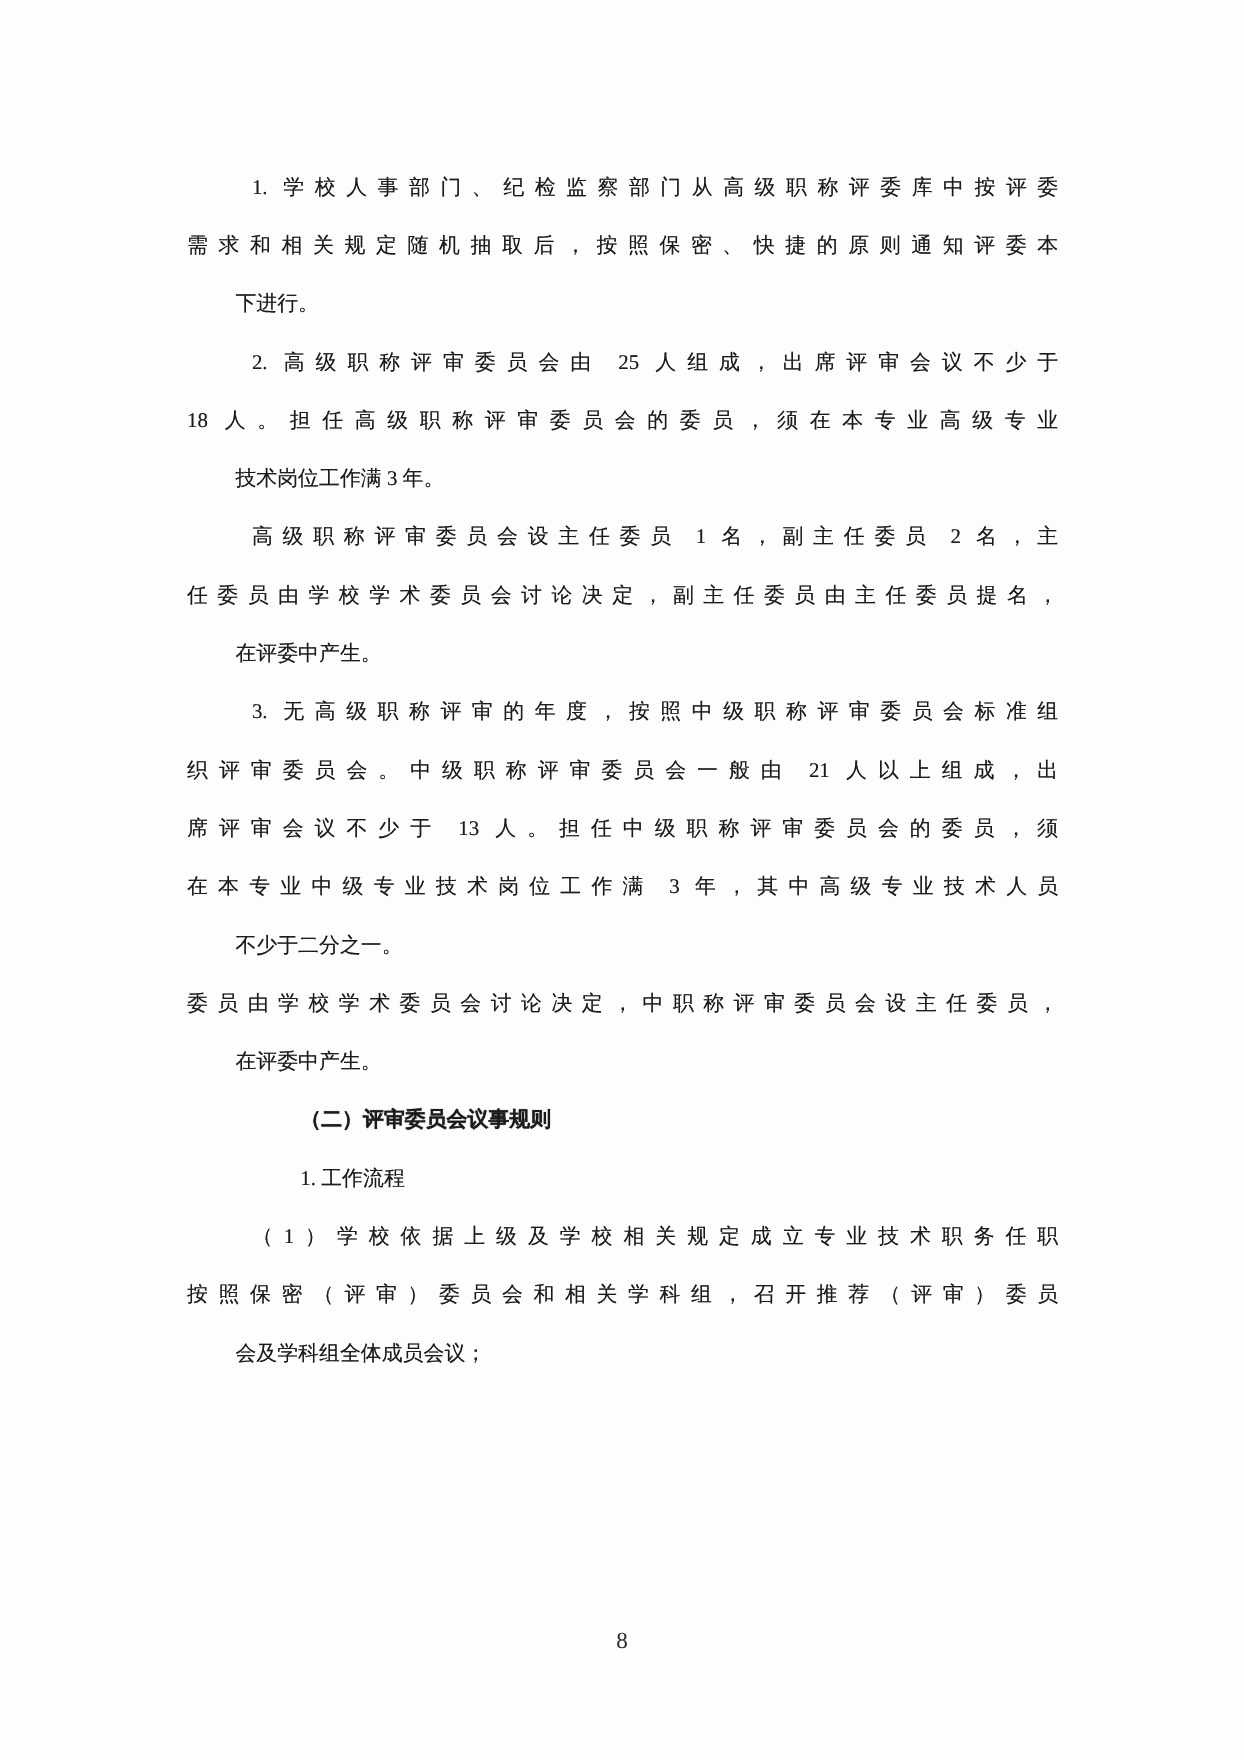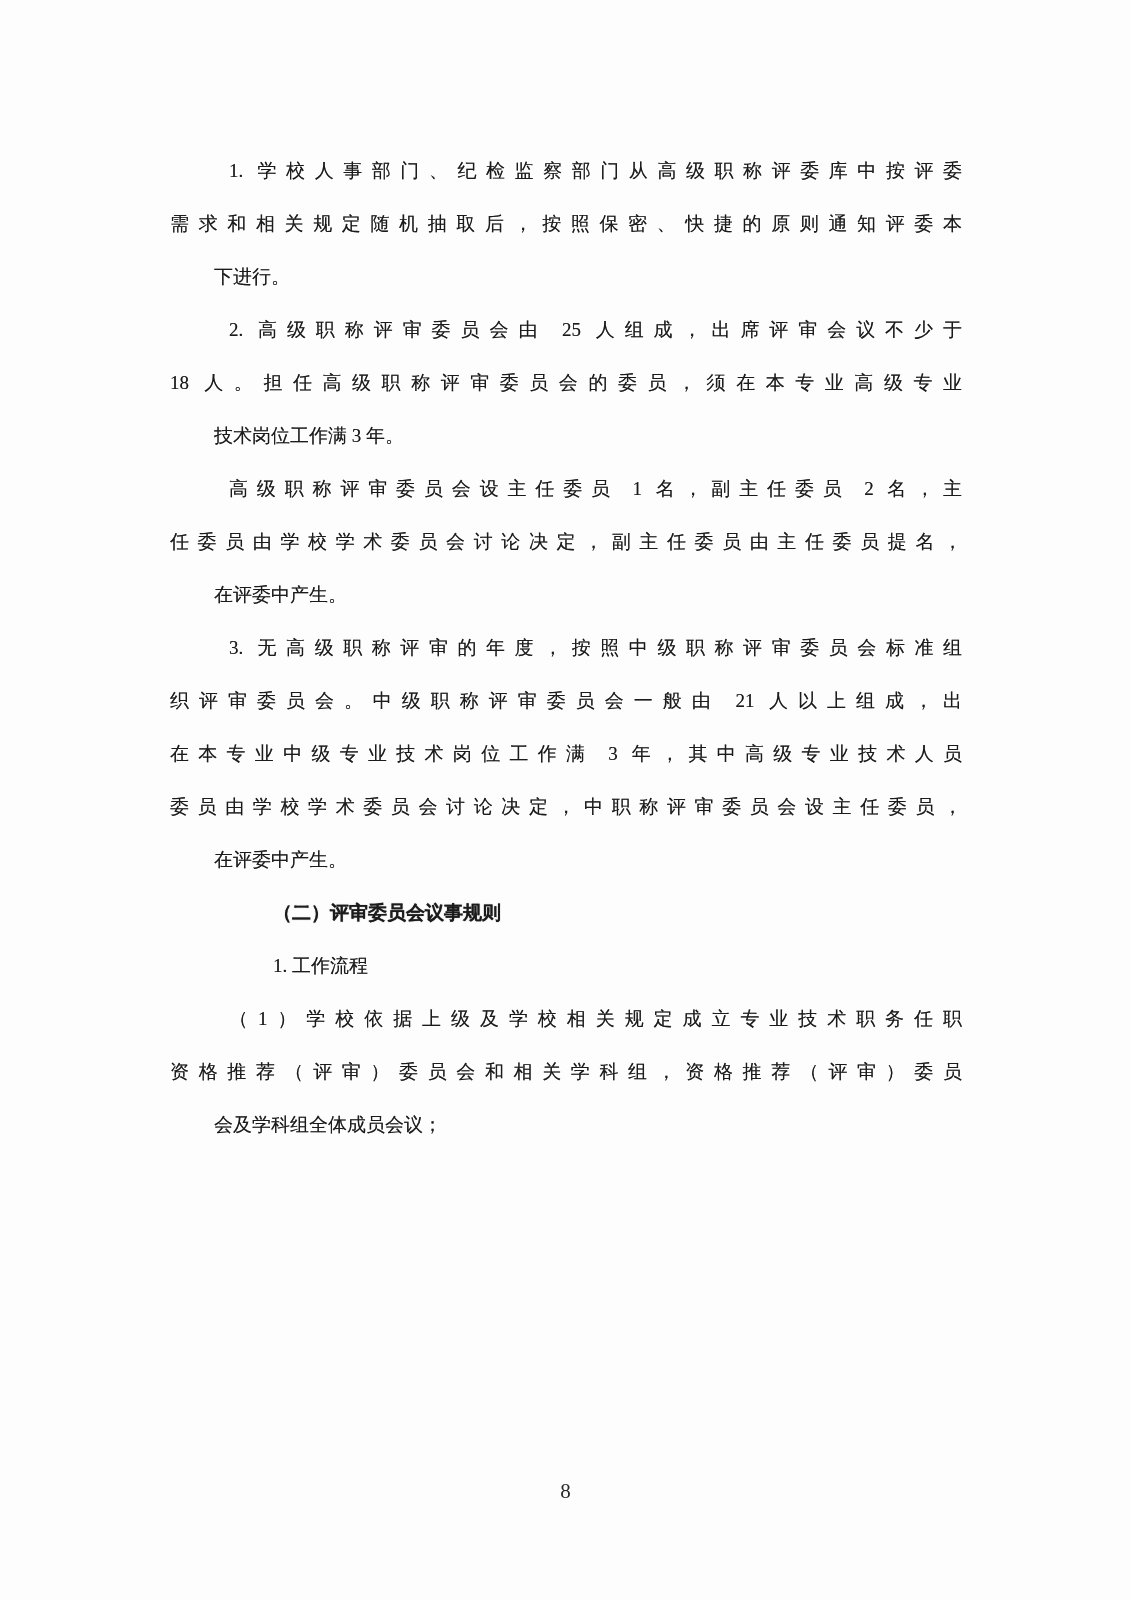--- a/index.html
+++ b/index.html
@@ -72,32 +72,34 @@
         <div class="line last">技术岗位工作满 3 年。</div>
       </div>
       <div class="para">
         <div class="line first">高级职称评审委员会设主任委员 1 名，副主任委员 2 名，主</div>
         <div class="line">任委员由学校学术委员会讨论决定，副主任委员由主任委员提名，</div>
         <div class="line last">在评委中产生。</div>
       </div>
       <div class="para">
         <div class="line first">3. 无高级职称评审的年度，按照中级职称评审委员会标准组</div>
         <div class="line">织评审委员会。中级职称评审委员会一般由 21 人以上组成，出</div>
+        <div class="line">席评审会议不少于 13 人。担任中级职称评审委员会的委员，须</div>
         <div class="line">在本专业中级专业技术岗位工作满 3 年，其中高级专业技术人员</div>
+        <div class="line last">不少于二分之一。</div>
       </div>
       <div class="para">
         <div class="line">委员由学校学术委员会讨论决定，中职称评审委员会设主任委员，</div>
         <div class="line last">在评委中产生。</div>
       </div>
       <div class="para heading">
         <div class="line first last">（二）评审委员会议事规则</div>
       </div>
       <div class="para">
         <div class="line first last">1. 工作流程</div>
       </div>
       <div class="para">
         <div class="line first">（1）学校依据上级及学校相关规定成立专业技术职务任职</div>
-        <div class="line">资格推荐（评审）委员会和相关学科组，资格推荐（评审）委员</div>
+        <div class="line">按照保密（评审）委员会和相关学科组，召开推荐（评审）委员</div>
         <div class="line last">会及学科组全体成员会议；</div>
       </div>
     </div>
   <div class="page-footer">8</div>
 </div>
 
 </body></html>

